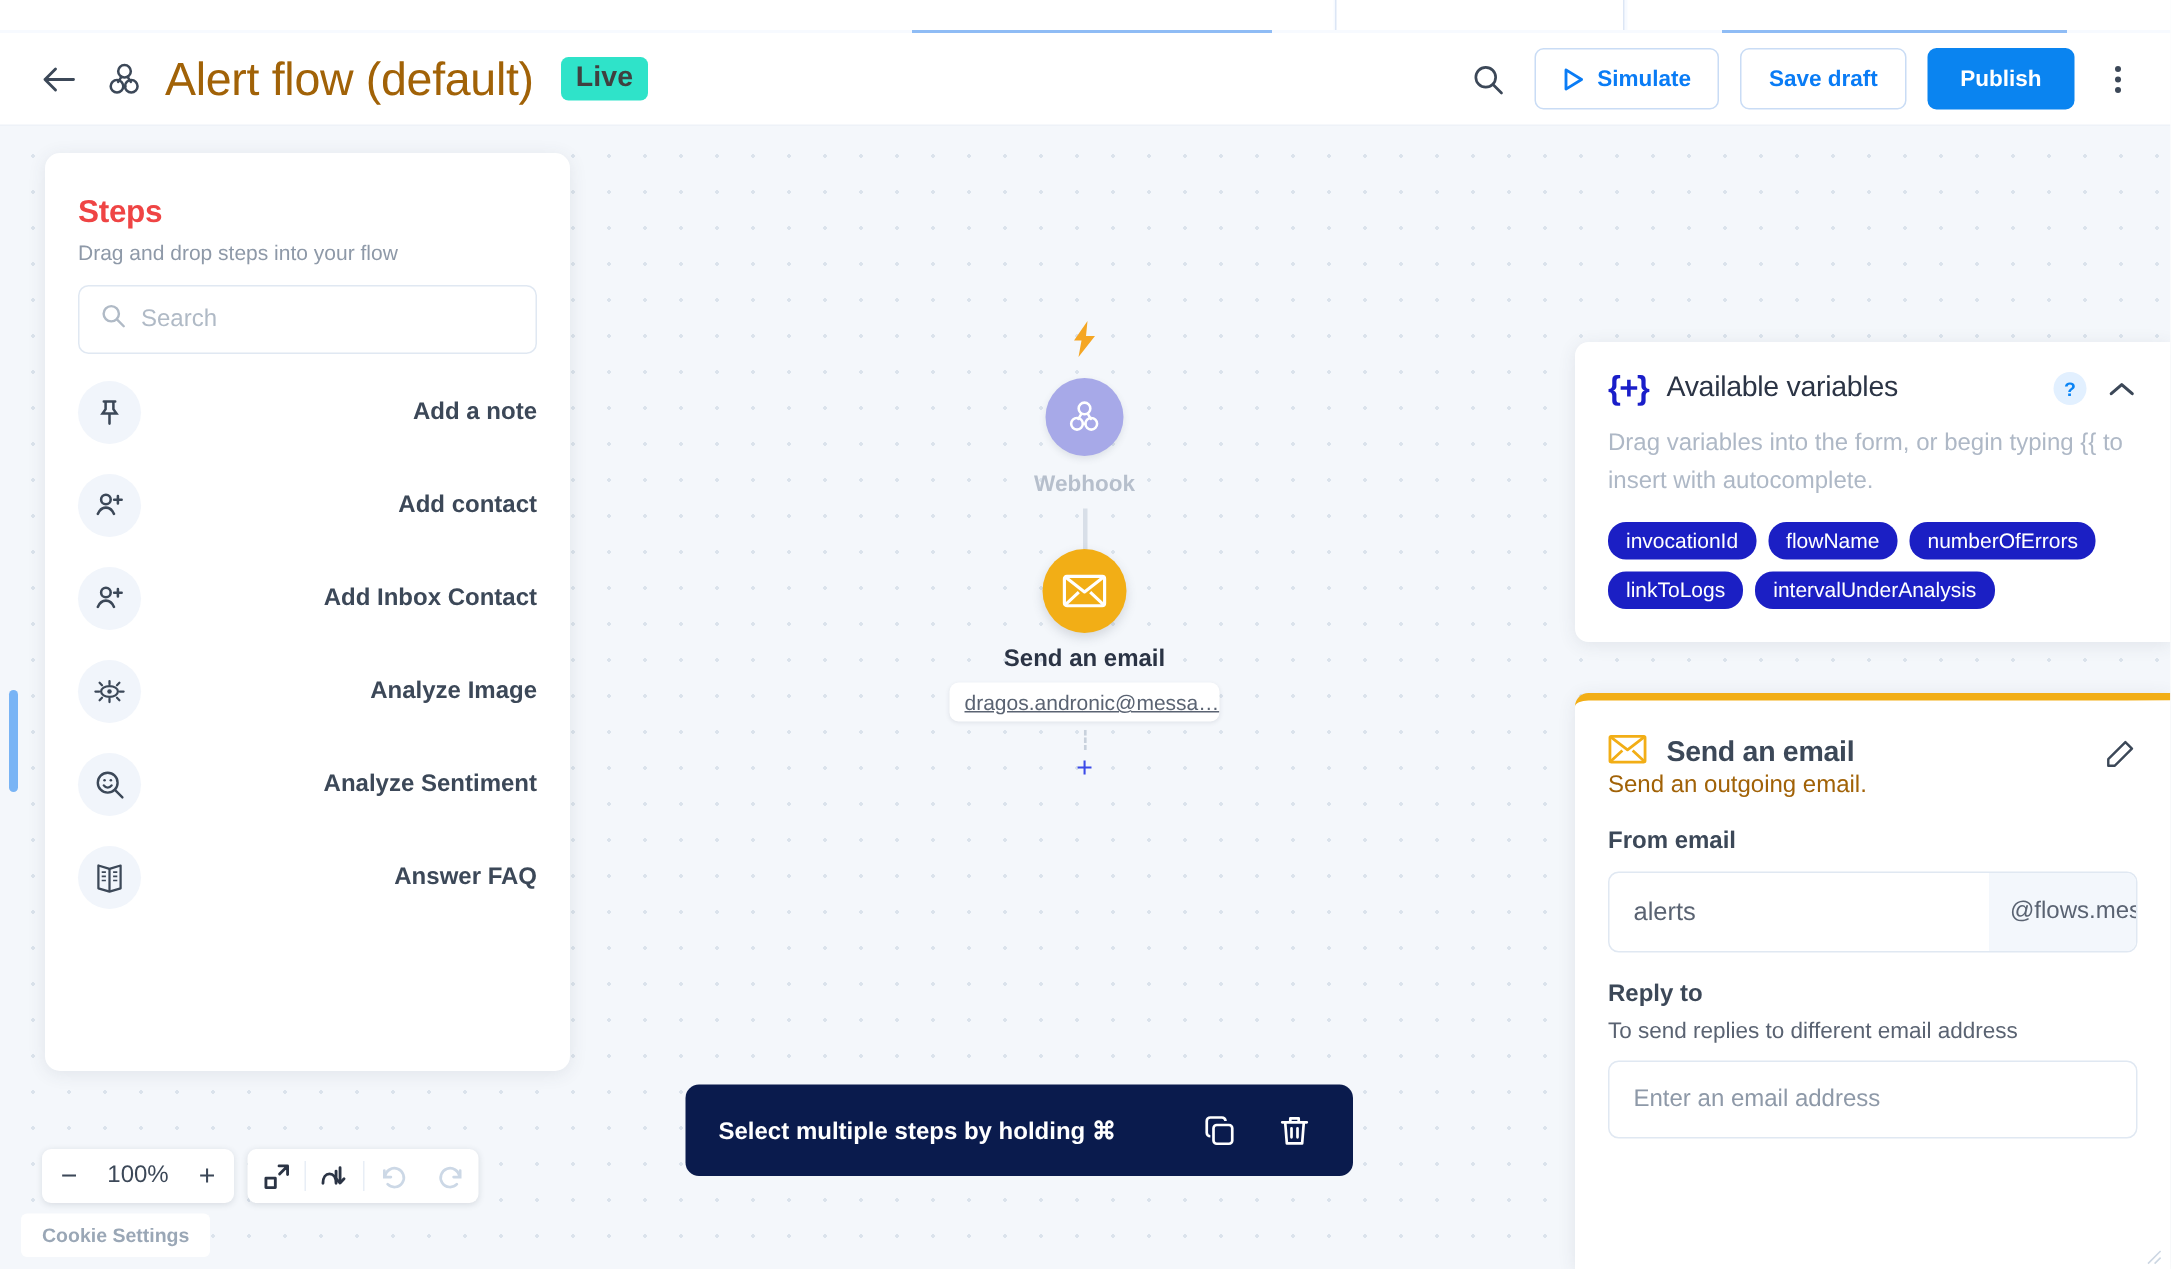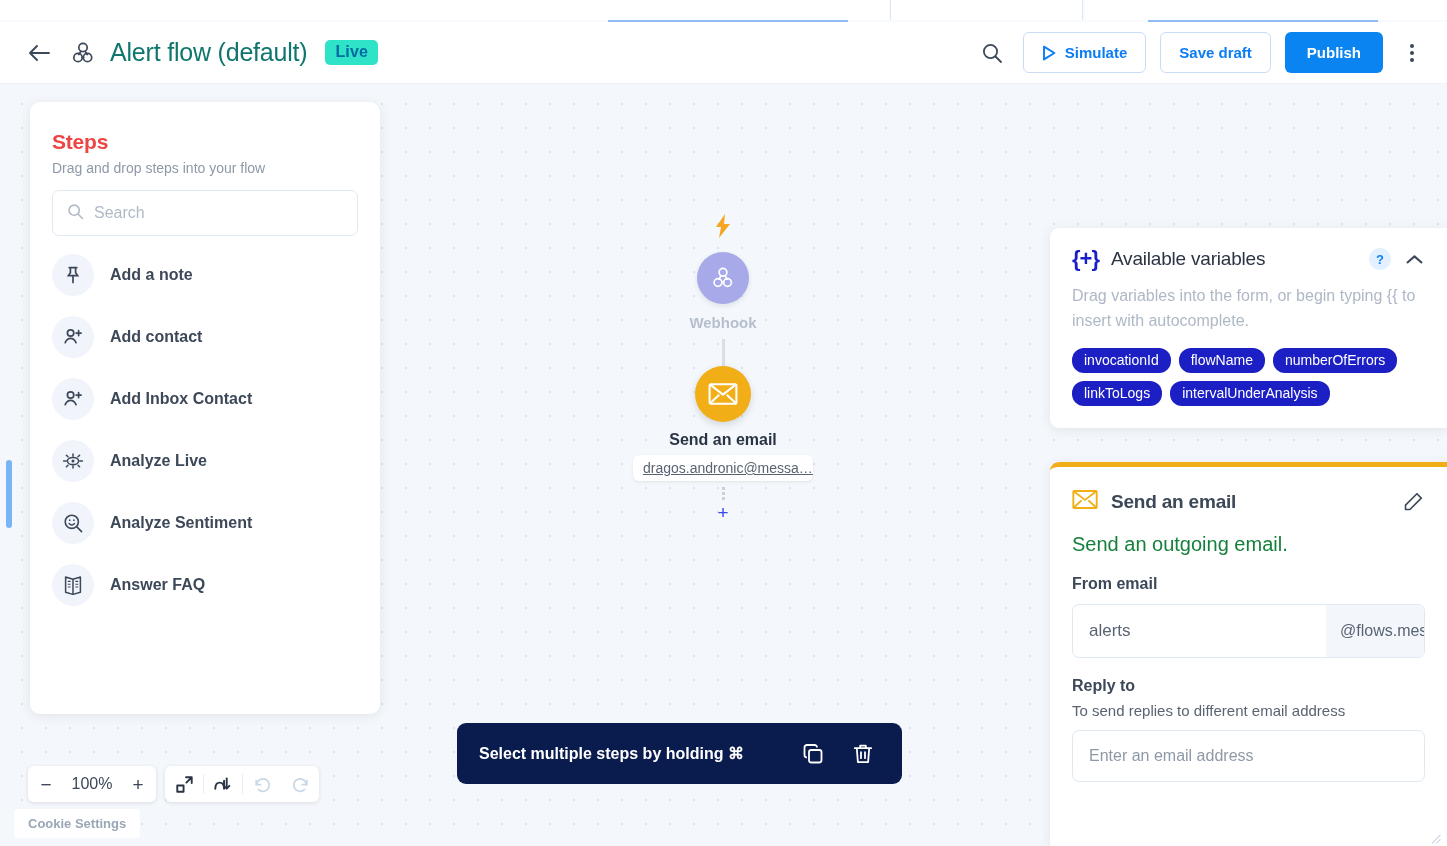--- a/index.html
+++ b/index.html
@@ -22,26 +22,26 @@
 
   
   .header {
     position:absolute; top:22px; left:0; width:1447px; height:62px;
     background:#ffffff; border-bottom:1px solid #eef2f8;
     display:flex; align-items:center; padding:0 18px 0 24px;
   }
   .back-btn { width:30px; height:30px; display:flex; align-items:center; justify-content:center; cursor:pointer; }
   .flow-logo { width:30px; height:30px; margin-left:14px; display:flex; align-items:center; justify-content:center; }
   .flow-title {
-    font-size:25px; font-weight:400; color:#0f766e; margin-left:12px;
+    font-size:31px; font-weight:400; color:#a16207; margin-left:12px;
     letter-spacing:-0.2px; white-space:nowrap;
   }
   .live-badge {
-    margin-left:18px; background:#2fe3c9; color:#0369a1;
-    font-size:16px; font-weight:700; padding:3px 10px 4px; border-radius:5px;
+    margin-left:18px; background:#2fe3c9; color:#404040;
+    font-size:19px; font-weight:700; padding:3px 10px 4px; border-radius:5px;
     letter-spacing:0.1px;
   }
   .header-spacer { flex:1; }
   .hdr-icon-btn { width:34px;height:34px;display:flex;align-items:center;justify-content:center;cursor:pointer; }
   .btn {
     height:41px; display:flex; align-items:center; justify-content:center;
     border-radius:6px; font-size:15px; font-weight:700; cursor:pointer;
     padding:0 18px; white-space:nowrap;
   }
   .btn-outline { border:1px solid #c9dcf5; background:#fff; color:#0a7cf5; margin-left:14px; }
@@ -89,21 +89,21 @@
   .steps-title { font-size:21px; font-weight:700; color:#ef4444; padding:0 22px; letter-spacing:-0.2px;}
   .steps-sub { font-size:14px; color:#8e99a8; padding:6px 22px 0; }
   .search-wrap { padding:14px 22px 0; }
   .search-box {
     height:46px; border:1px solid #e0e8f2; border-radius:7px; display:flex; align-items:center;
     padding:0 14px; gap:10px;
   }
   .search-input { border:none; outline:none; font-size:16px; color:#3c4858; width:100%; font-family:inherit; background:transparent;}
   .search-input::placeholder { color:#b0bac6; }
   .steps-list { margin-top:8px; }
-  .step-item { display:flex; align-items:center; gap:16px; padding:10px 22px; cursor:grab; }
+  .step-item { display:flex; align-items:center; gap:16px; padding:10px 22px; cursor:grab;justify-content:space-between; }
   .step-icon {
     width:42px;height:42px;border-radius:50%;background:#f1f5fb;
     display:flex;align-items:center;justify-content:center;flex:none;
   }
   .step-icon.sheets { background:#f1f5fb; }
   .step-label { font-size:16px; font-weight:700; color:#3c4858; }
   .panel-handle {
     position:absolute; left:6px; top:460px; width:6px; height:68px; border-radius:3px; background:#79b4f5;
   }
 
@@ -158,21 +158,21 @@
   }
 
   .email-panel {
     position:absolute; right:0; top:462px; width:397px; height:384px;
     background:#ffffff; border-radius:9px 0 0 0; box-shadow:0 2px 12px rgba(60,72,88,.10);
     border-top:5px solid #f2ae16; padding:22px 22px 0;
   }
   .ep-head { display:flex; align-items:center; gap:13px; }
   .ep-title { font-size:19px; font-weight:700; color:#3c4858; flex:1; letter-spacing:-0.2px;}
   .ep-edit { width:24px;height:24px;display:flex;align-items:center;justify-content:center;cursor:pointer;}
-  .ep-desc { font-size:20px; color:#15803d; margin-top:19px; }
+  .ep-desc { font-size:16px; color:#a16207; }
   .field-label { font-size:16px; font-weight:700; color:#3c4858; margin-top:19px; }
   .field-help { font-size:15px; color:#5a6372; margin-top:7px; }
   .from-field {
     margin-top:11px; height:54px; border:1px solid #e0e8f2; border-radius:7px;
     display:flex; align-items:stretch; overflow:hidden; background:#fff;
   }
   .from-input {
     flex:1; border:none; outline:none; padding:0 16px; font-size:17px; color:#5a6372;
     font-family:inherit; background:transparent;
   }
@@ -357,21 +357,21 @@
 
 
       <div class="step-item">
         <span class="step-icon">
           <svg width="22" height="18" viewBox="0 0 22 18" fill="none" stroke="#3c4858" stroke-width="1.5" stroke-linecap="round">
             <path d="M5.4 9c0-2 2.5-3.6 5.6-3.6S16.6 7 16.6 9s-2.5 3.6-5.6 3.6S5.4 11 5.4 9z"></path>
             <circle cx="11" cy="9" r="1.5" fill="#3c4858" stroke="none"></circle>
             <path d="M11 2v2.2M11 13.8V16M1.6 9h2.6M17.8 9h2.6M4.4 3.2 6 4.8M16 13.2l1.6 1.6M17.6 3.2 16 4.8M6 13.2l-1.6 1.6"></path>
           </svg>
         </span>
-        <span class="step-label">Analyze Live</span>
+        <span class="step-label">Analyze Image</span>
       </div>
 
       <div class="step-item">
         <span class="step-icon">
           <svg width="21" height="21" viewBox="0 0 21 21" fill="none" stroke="#3c4858" stroke-width="1.6" stroke-linecap="round">
             <circle cx="8.8" cy="8.8" r="6.6"></circle>
               <path d="M13.6 13.6 18.6 18.6"></path>
             <circle cx="6.7" cy="7.2" r="0.85" fill="#3c4858" stroke="none"></circle>
             <circle cx="10.9" cy="7.2" r="0.85" fill="#3c4858" stroke="none"></circle>
             <path d="M6.2 10.6c.7.95 1.6 1.45 2.6 1.45s1.9-.5 2.6-1.45"></path>

